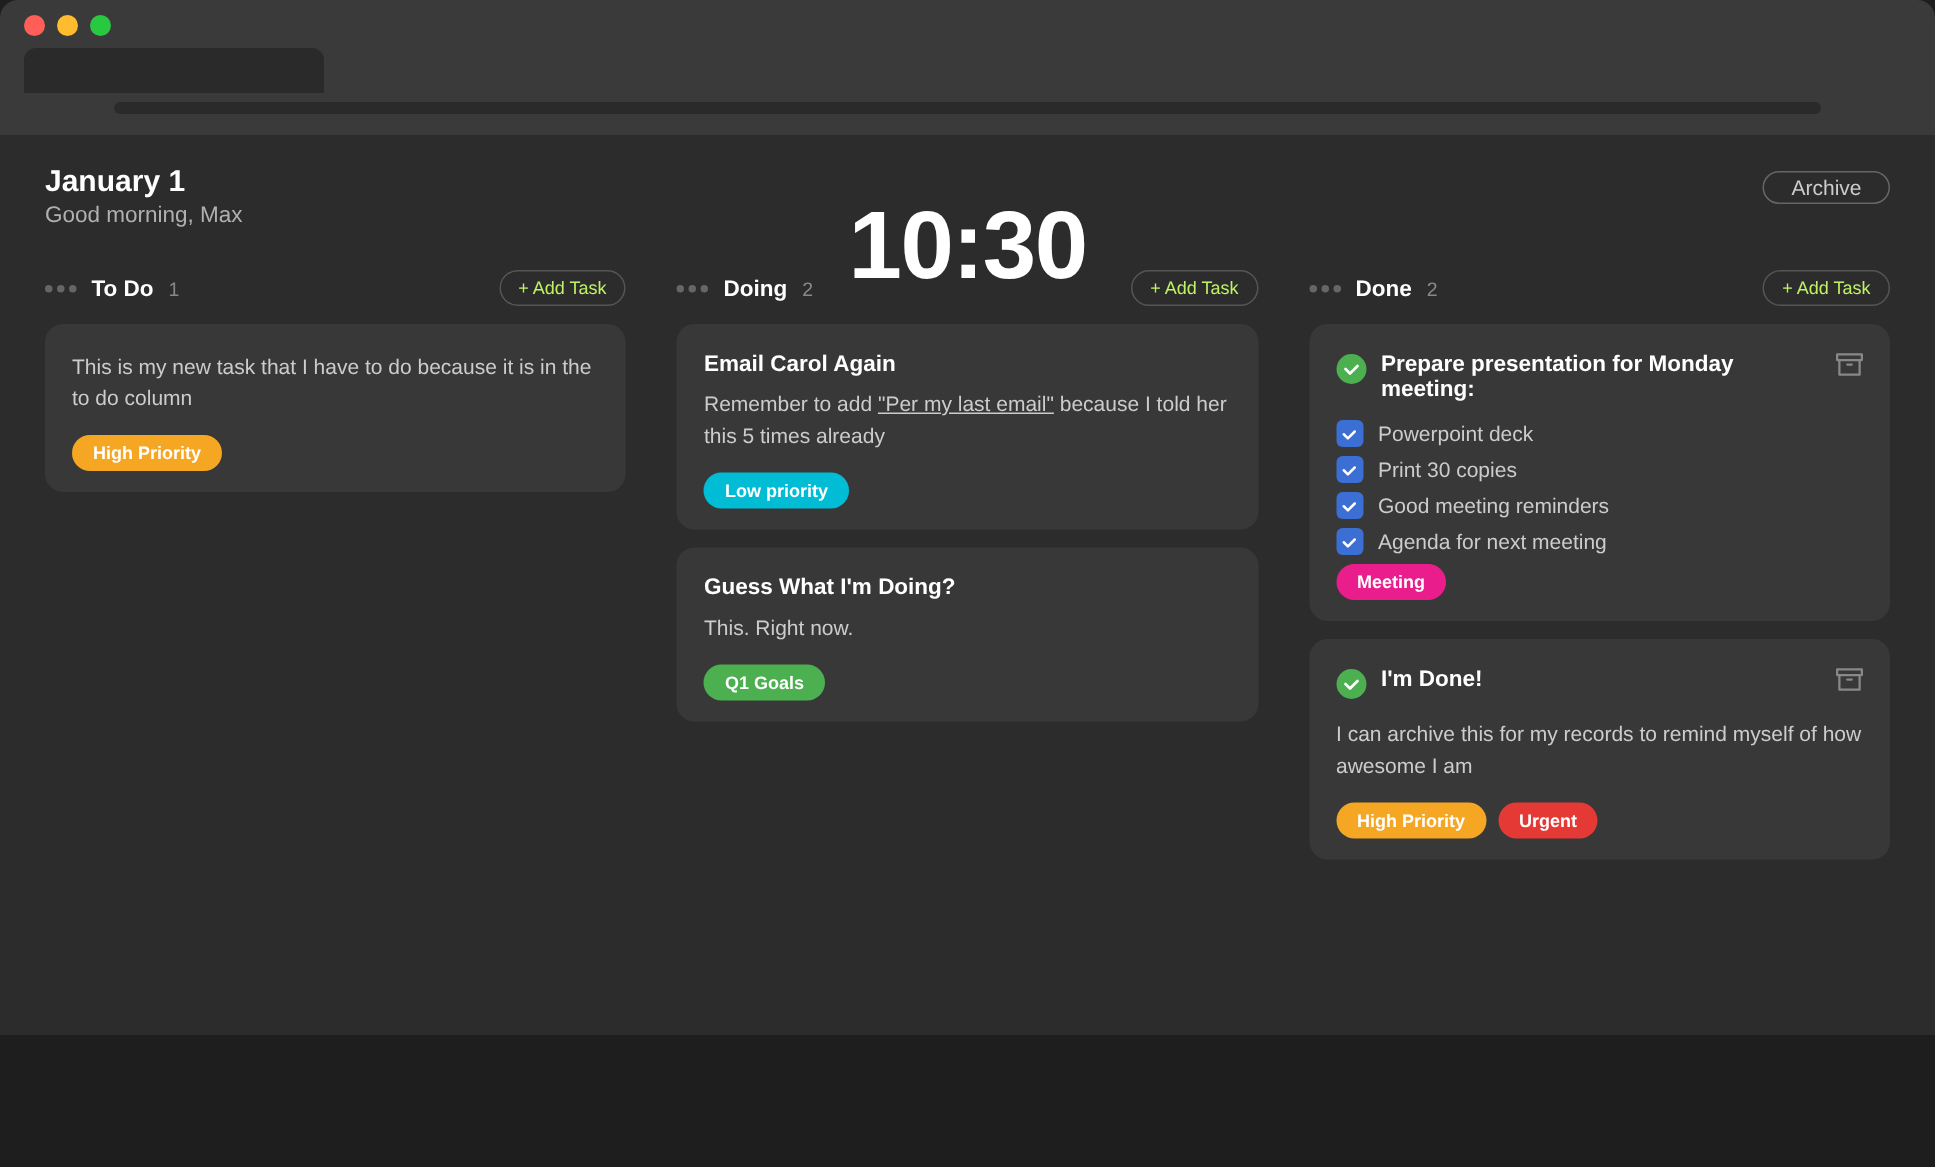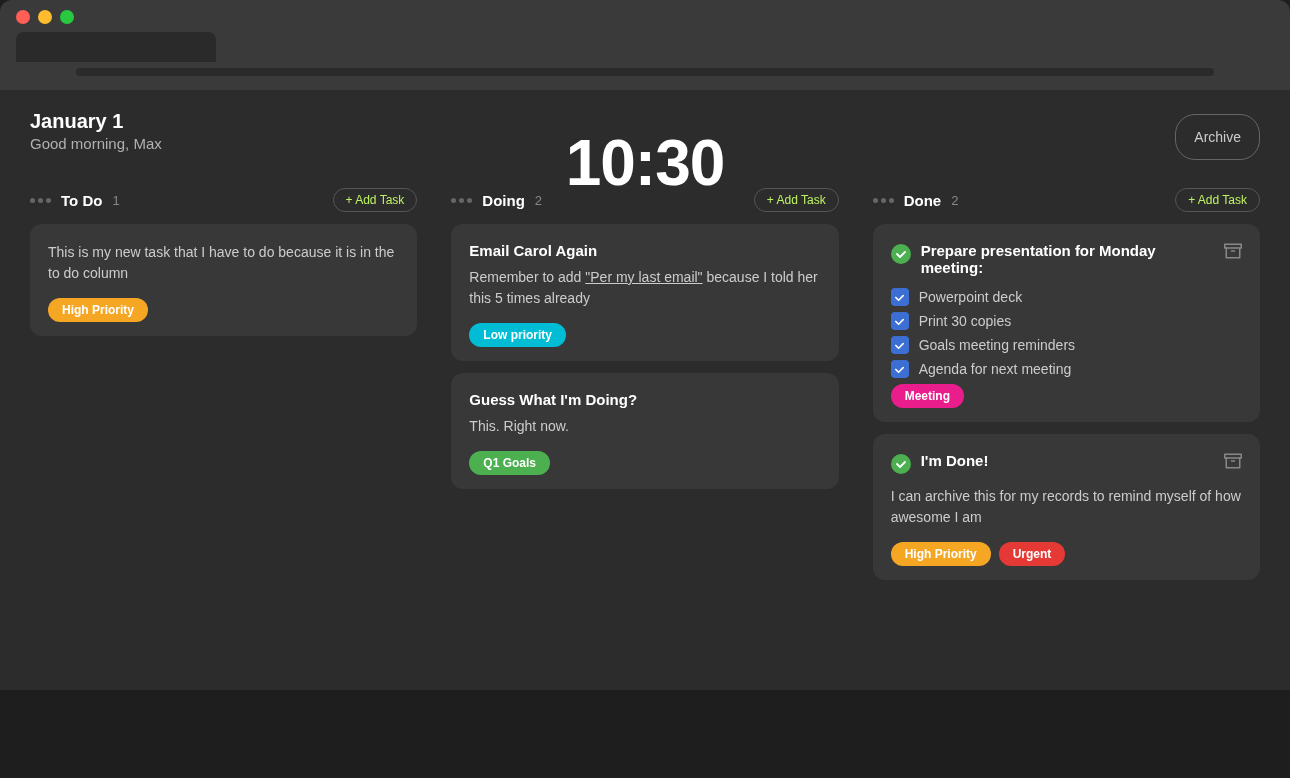--- a/index.html
+++ b/index.html
@@ -82,21 +82,21 @@
     .clock {
       font-size: 64px;
       font-weight: 800;
       color: #fff;
       letter-spacing: -1px;
     }
     .archive-btn {
       border: 1.5px solid #666;
       background: transparent;
       color: #ccc;
-      padding: 14px 18px;
+      padding: 2px 18px;
       border-radius: 20px;
       font-size: 14px;
       cursor: pointer;
       margin-top: 4px;
     }
 
     
     .board {
       display: grid;
       grid-template-columns: 1fr 1fr 1fr;
@@ -379,21 +379,21 @@
                 </svg>
             </div>
             <span>Print 30 copies</span>
           </li>
           <li>
             <div class="checkbox-done">
               <svg viewBox="0 0 12 12" fill="none">
                   <path d="M2 6l3 3 5-5" stroke="#fff" stroke-width="1.8" stroke-linecap="round" stroke-linejoin="round"></path>
                 </svg>
             </div>
-            <span>Goals meeting reminders</span>
+            <span>Good meeting reminders</span>
           </li>
           <li>
             <div class="checkbox-done">
               <svg viewBox="0 0 12 12" fill="none">
                   <path d="M2 6l3 3 5-5" stroke="#fff" stroke-width="1.8" stroke-linecap="round" stroke-linejoin="round"></path>
                 </svg>
             </div>
             <span>Agenda for next meeting</span>
           </li>
         </ul>

